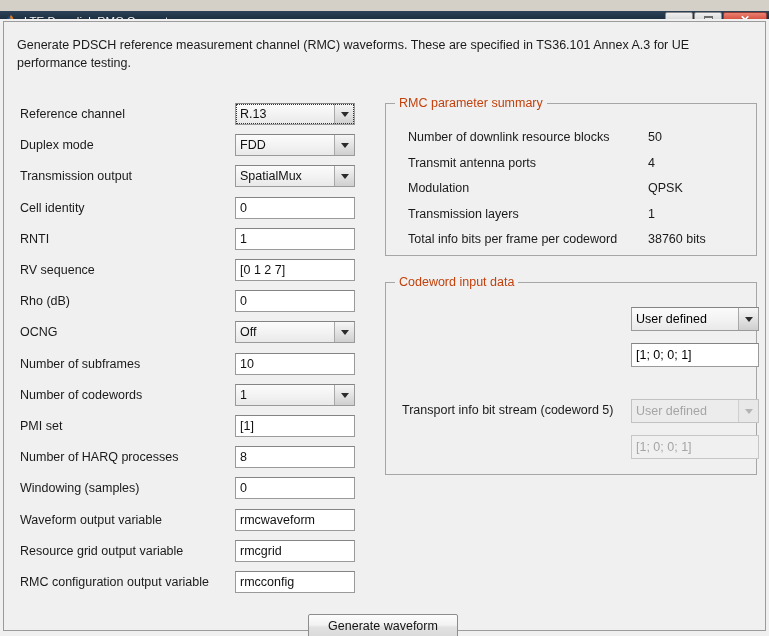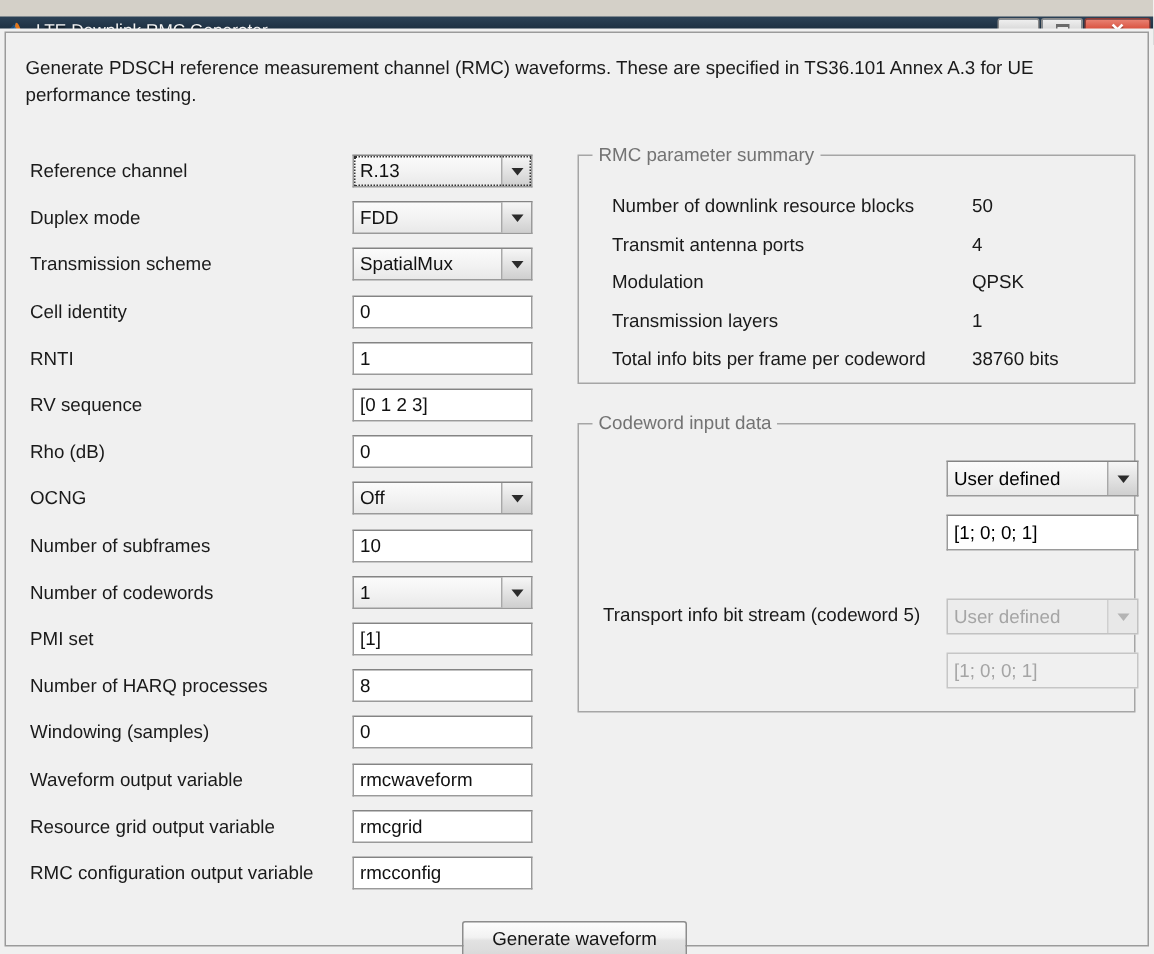--- a/index.html
+++ b/index.html
@@ -188,21 +188,21 @@
     box-sizing: border-box;
     background: transparent;
   }
   .group-title {
     position: absolute;
     top: -8px;
     left: 9px;
     background: #f0f0f0;
     padding: 0 4px;
     font-size: 12.5px;
-    color: #737373;
+    color: #c2410c;
     white-space: nowrap;
   }
   .sum-label {
     position: absolute;
     left: 22px;
     font-size: 12.5px;
     color: #1a1a1a;
     white-space: nowrap;
   }
   .sum-value {
@@ -307,38 +307,38 @@
               <span class="arrow-down"></span>
             </span>
           </div>
           <span class="form-label" style="top: 116px;">Duplex mode</span>
           <div class="ctrl combo" style="top: 112px;">
             <span class="cval">FDD</span>
             <span class="arrowbox">
               <span class="arrow-down"></span>
             </span>
           </div>
-          <span class="form-label" style="top: 147px;">Transmission scheme</span>
+          <span class="form-label" style="top: 147px;">Transmission output</span>
           <div class="ctrl combo" style="top: 143px;">
             <span class="cval">SpatialMux</span>
             <span class="arrowbox">
               <span class="arrow-down"></span>
             </span>
           </div>
           <span class="form-label" style="top: 179px;">Cell identity</span>
           <div class="ctrl textfield" style="top: 175px;">
             <span>0</span>
           </div>
           <span class="form-label" style="top: 210px;">RNTI</span>
           <div class="ctrl textfield" style="top: 206px;">
             <span>1</span>
           </div>
           <span class="form-label" style="top: 241px;">RV sequence</span>
           <div class="ctrl textfield" style="top: 237px;">
-            <span>[0  1  2  3]</span>
+            <span>[0  1  2  7]</span>
           </div>
           <span class="form-label" style="top: 272px;">Rho (dB)</span>
           <div class="ctrl textfield" style="top: 268px;">
             <span>0</span>
           </div>
           <span class="form-label" style="top: 303px;">OCNG</span>
           <div class="ctrl combo" style="top: 299px;">
             <span class="cval">Off</span>
             <span class="arrowbox">
               <span class="arrow-down"></span>

